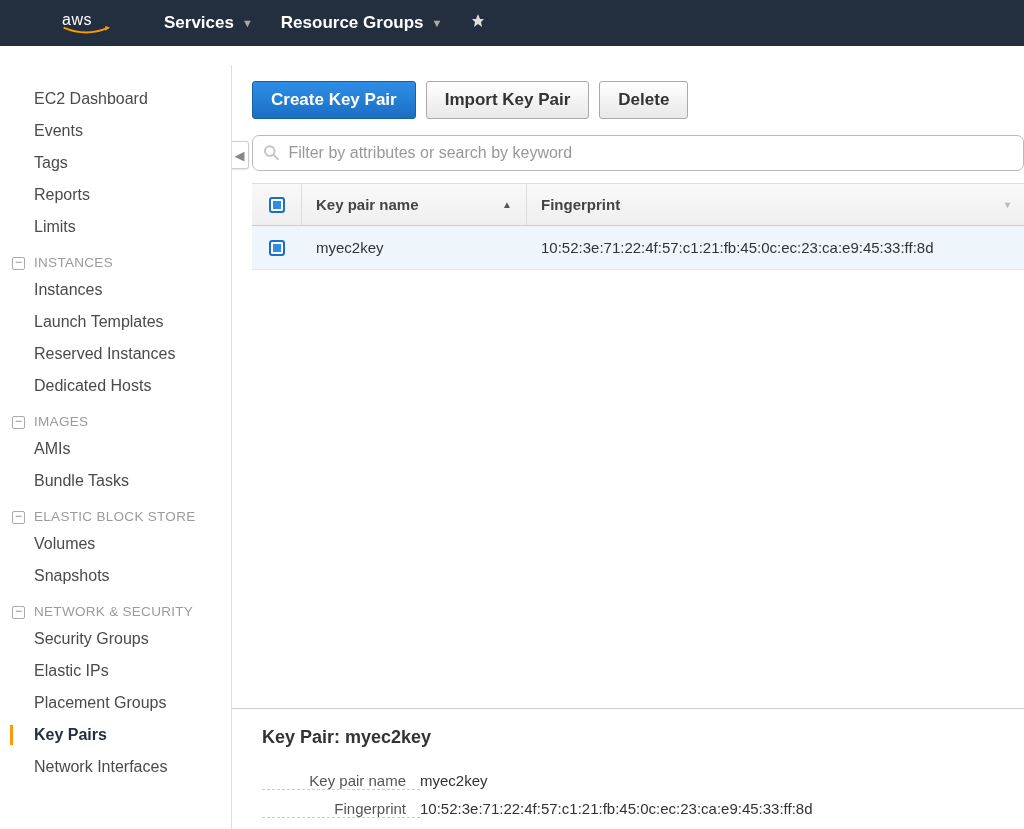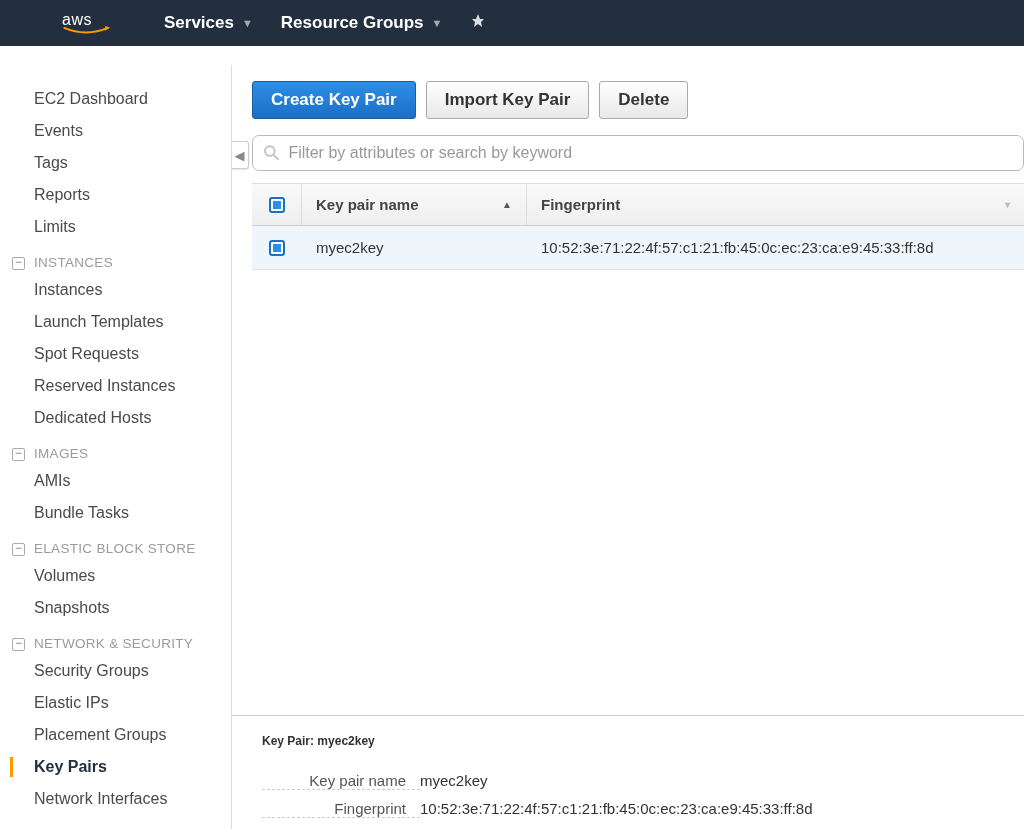--- a/index.html
+++ b/index.html
@@ -253,21 +253,21 @@
       box-shadow: inset 0 0 0 2px #fff;
       cursor: pointer;
     }
     
     .detail-panel {
       border-top: 1px solid #ccc;
       padding: 18px 30px 20px 30px;
       margin-top: auto;
     }
     .detail-title {
-      font-size: 12px;
+      font-size: 18px;
       font-weight: 700;
       color: #333;
       margin-bottom: 24px;
     }
     .detail-row {
       display: flex;
       margin-bottom: 10px;
       font-size: 15px;
     }
     .detail-label {
@@ -317,21 +317,20 @@
   <nav class="sidebar">
     <ul>
       <li>EC2 Dashboard</li>
       <li>Events</li>
       <li>Tags</li>
       <li>Reports</li>
       <li>Limits</li>
       <li class="section"><span class="collapse-box"></span><span>INSTANCES</span></li>
       <li>Instances</li>
       <li>Launch Templates</li>
-      <li>Spot Requests</li>
       <li>Reserved Instances</li>
       <li>Dedicated Hosts</li>
       <li class="section"><span class="collapse-box"></span><span>IMAGES</span></li>
       <li>AMIs</li>
       <li>Bundle Tasks</li>
       <li class="section"><span class="collapse-box"></span><span>ELASTIC BLOCK STORE</span></li>
       <li>Volumes</li>
       <li>Snapshots</li>
       <li class="section"><span class="collapse-box"></span><span>NETWORK &amp; SECURITY</span></li>
       <li>Security Groups</li>

